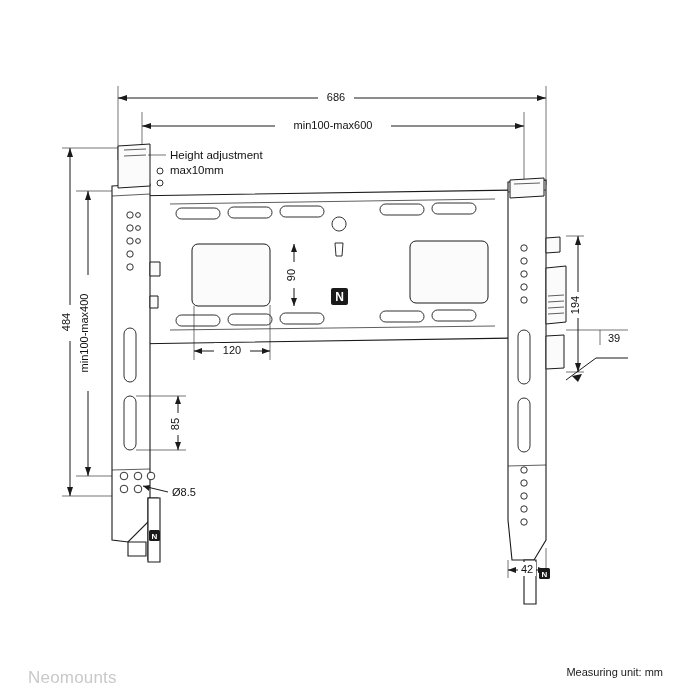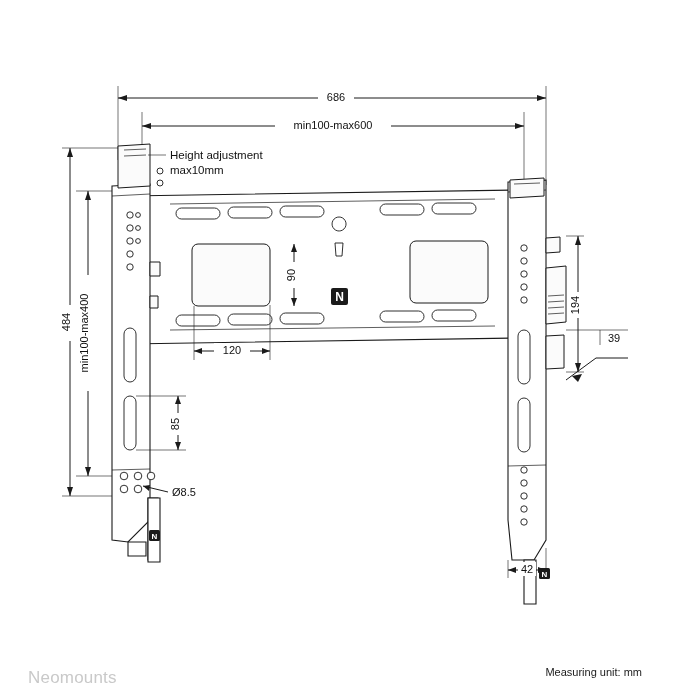--- a/index.html
+++ b/index.html
@@ -12,20 +12,21 @@
     height: 700px;
     position: relative;
     font-family: "Liberation Sans", sans-serif;
     overflow: hidden;
   }
   #stage {
     position: absolute;
     left: 0; top: 0;
     width: 664px;
     height: 700px;
+    padding-left: 21px;
   }
   svg#drawing {
     position: absolute;
     left: 0; top: 0;
     width: 700px;
     height: 700px;
   }
   .brand {
     position: absolute;
     left: 28px;

